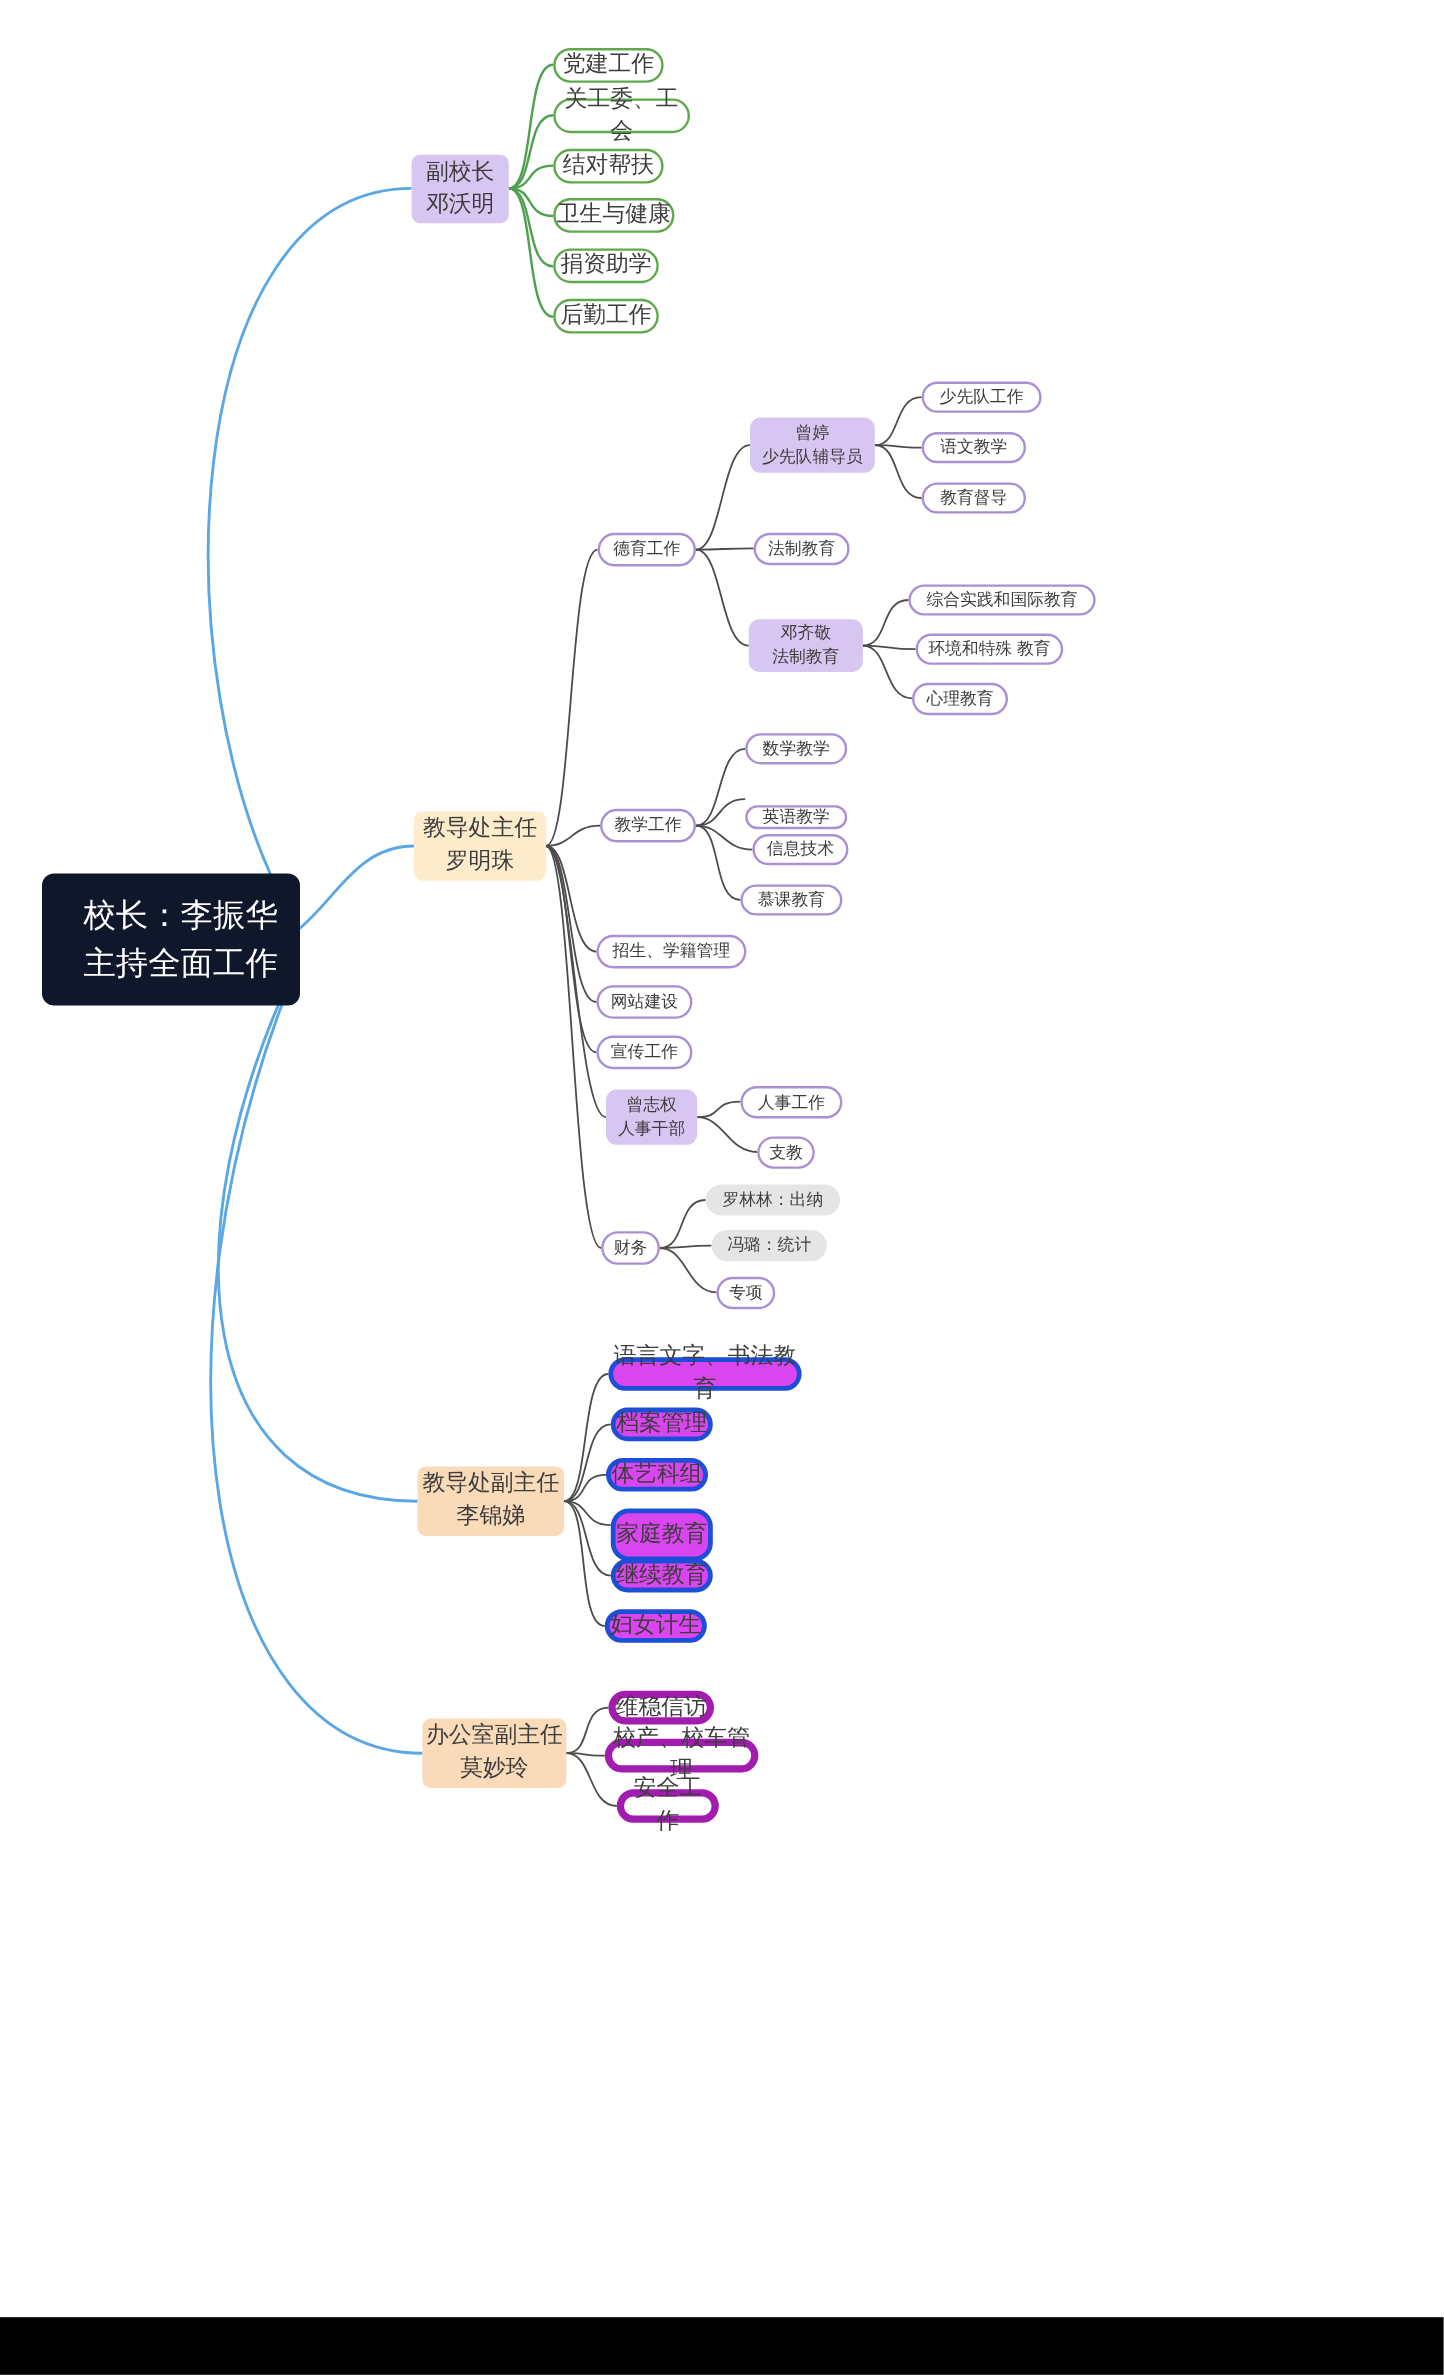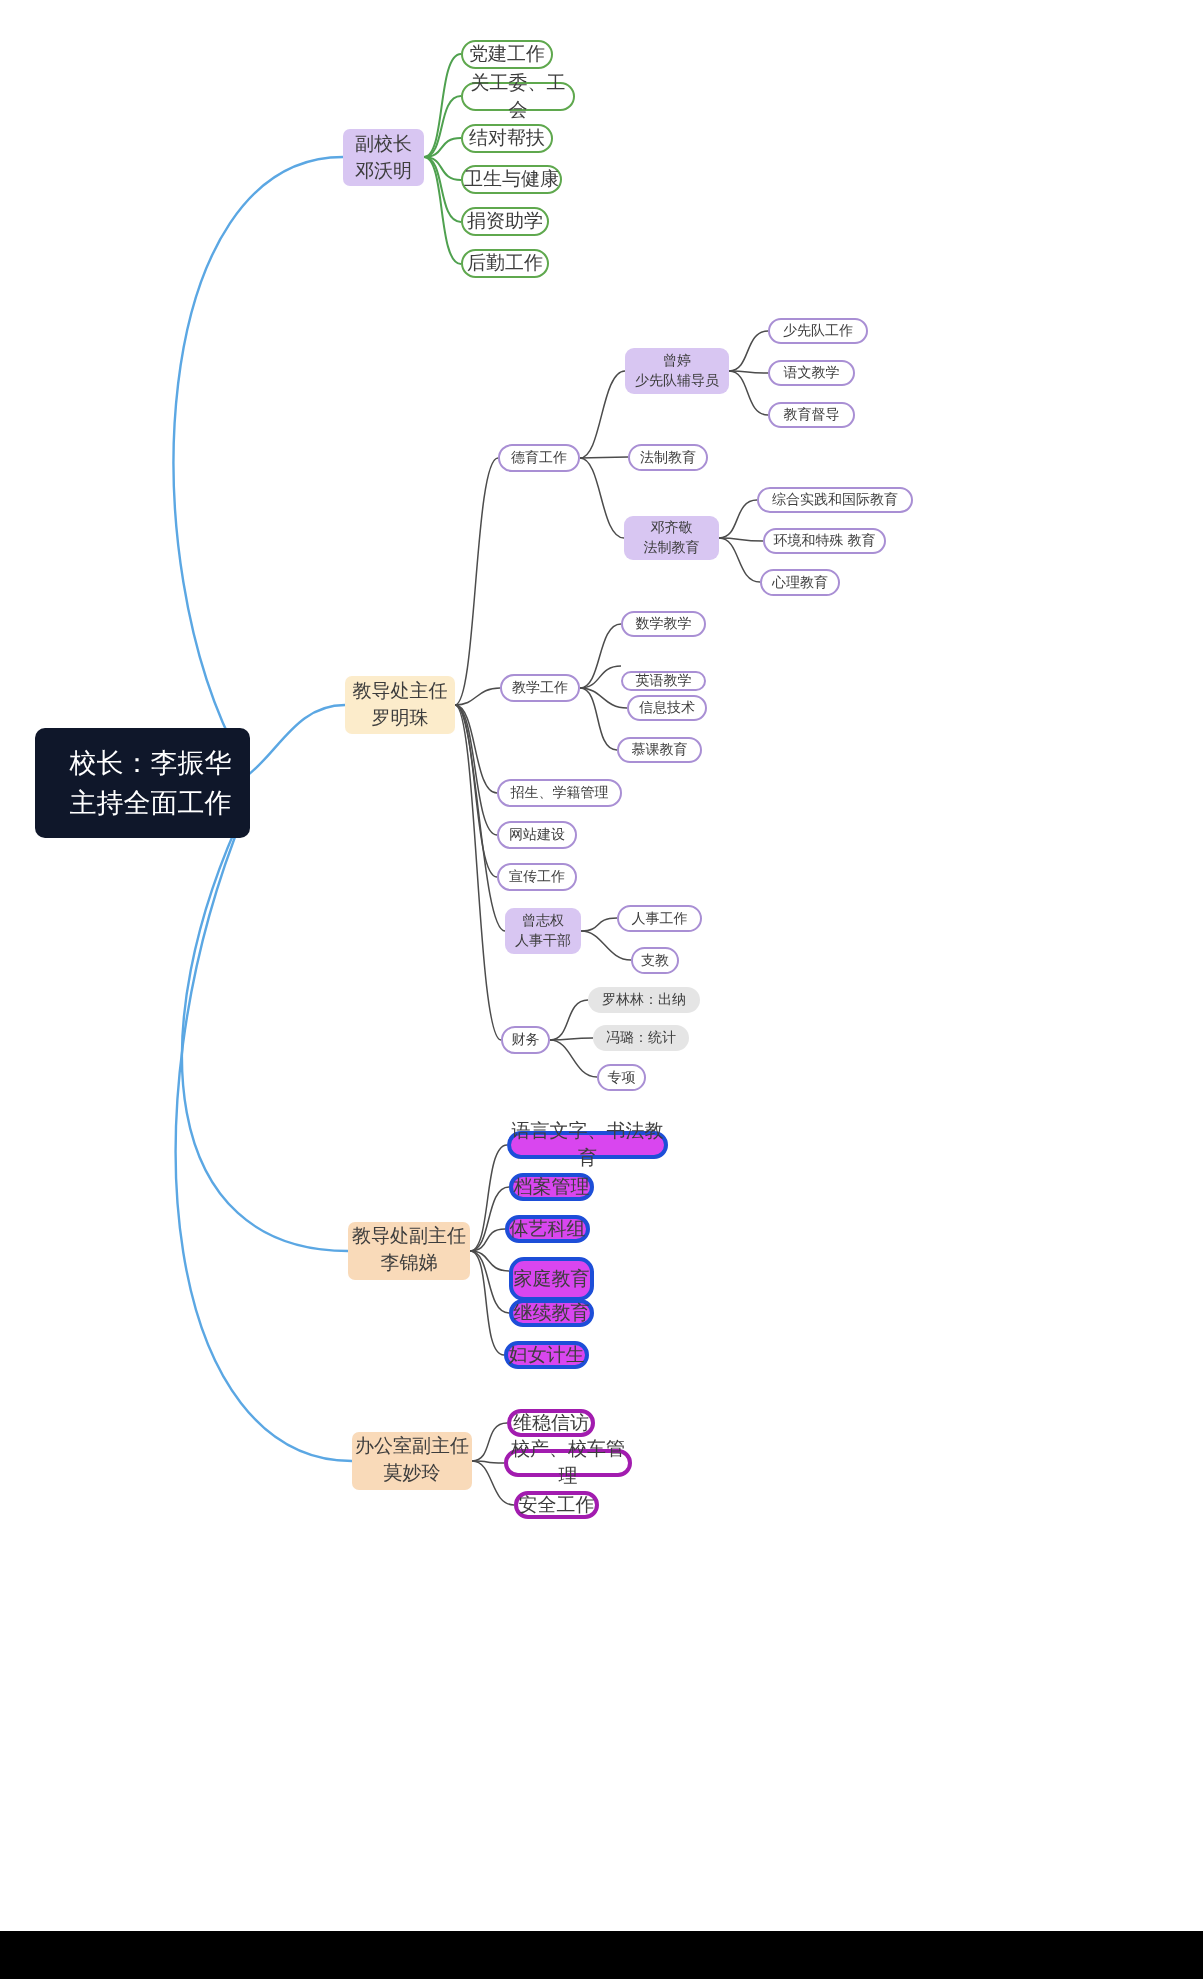--- a/index.html
+++ b/index.html
@@ -27,21 +27,21 @@
     padding-left:16px;
   }
   .fill-lavender { background:#d8c6f2; border-radius:7px; }
   .fill-cream    { background:#fceccb; border-radius:7px; }
   .fill-peach    { background:#f9dab9; border-radius:7px;font-family:Liberation Mono, monospace; }
   .fill-purple   { background:#d8c6f2; border-radius:9px;  font-size:14px; }
   .pill-purple   { background:#e5e5e5; border-radius:13px; font-size:14px; }
   .outline-green  { background:#fff; border:2px solid #5fa84e; border-radius:15px; }
   .outline-purple { background:#fff; border:2px solid #a98fd4; border-radius:14px; font-size:14px; }
   .outline-pink   { background:#d946ef; border:4px solid #1d4ed8; border-radius:15px; }
-  .outline-yellow { background:#fff; border:4px solid #a21caf; border-radius:15px;text-align:center; }
+  .outline-yellow { background:#fff; border:6px solid #a21caf; border-radius:15px;text-align:center; }
   .bottom-bar { position:absolute; left:0; top:1931px; width:1203px; height:48px; background:#000000; }
 </style>
 </head>
 <body>
 
 <svg class="connectors" width="1203" height="1979">
   <g stroke="#5ba7e3" stroke-width="2.4" fill="none">
     <path d="M242 762 C130 560 150 157 343 157"></path>
     <path d="M248 775 C280 750 297 705 345 705"></path>
     <path d="M246 806 C140 1030 160 1251 348 1251"></path>

